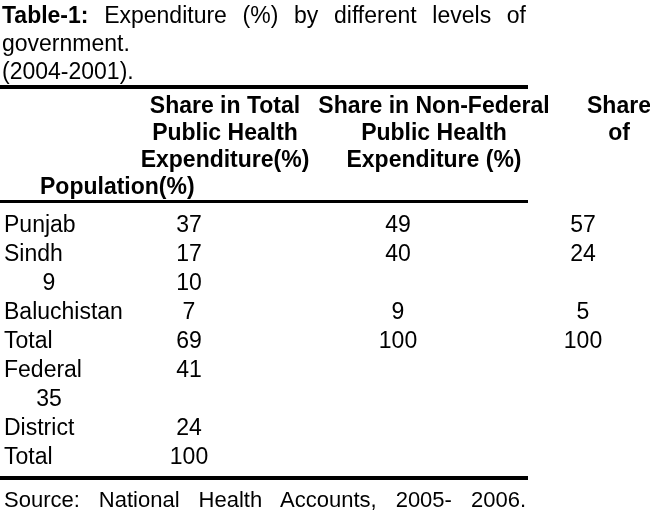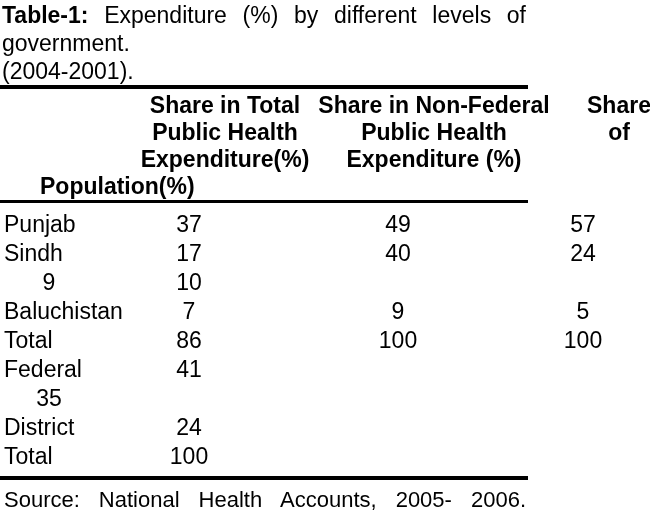--- a/index.html
+++ b/index.html
@@ -101,21 +101,21 @@
       <span class="cell-center">10</span>
     </div>
     <div class="grid">
       <span class="cell-label">Baluchistan</span>
       <span class="cell-center">7</span>
       <span class="cell-center">9</span>
       <span class="cell-center">5</span>
     </div>
     <div class="grid">
       <span class="cell-label">Total</span>
-      <span class="cell-center">86</span>
+      <span class="cell-center">69</span>
       <span class="cell-center">100</span>
       <span class="cell-center">100</span>
     </div>
     <div class="grid">
       <span class="cell-label">Federal</span>
       <span class="cell-center">41</span>
       <span class="cell-center"></span>
       <span class="cell-center"></span>
     </div>
     <div class="grid">

